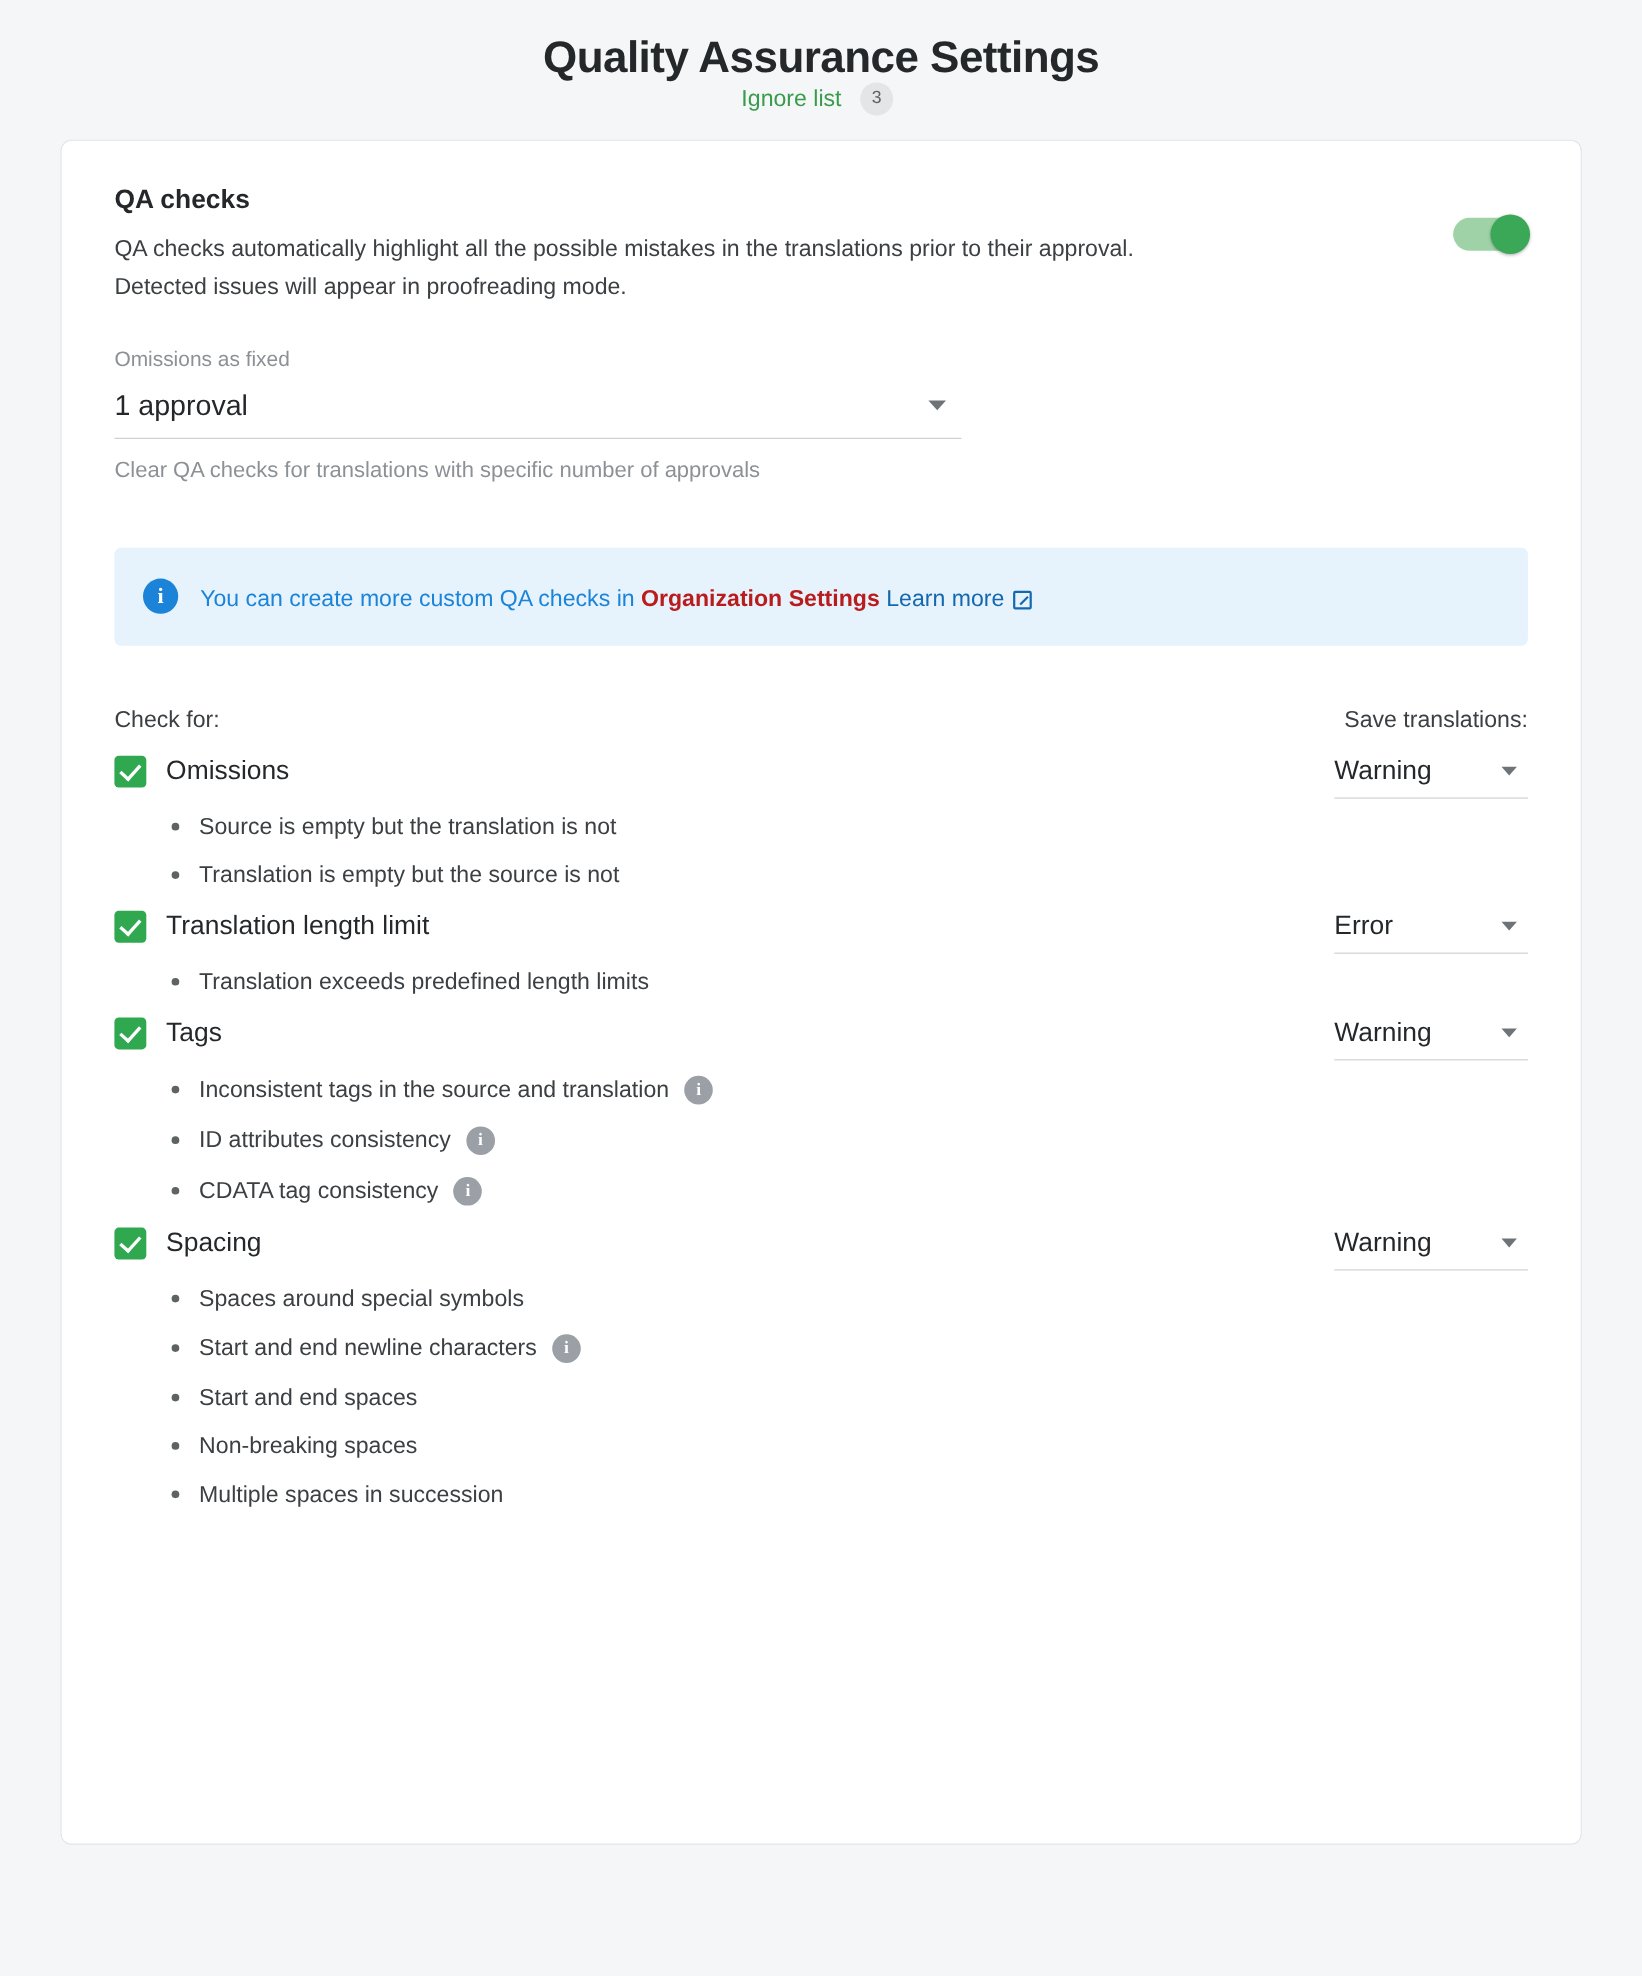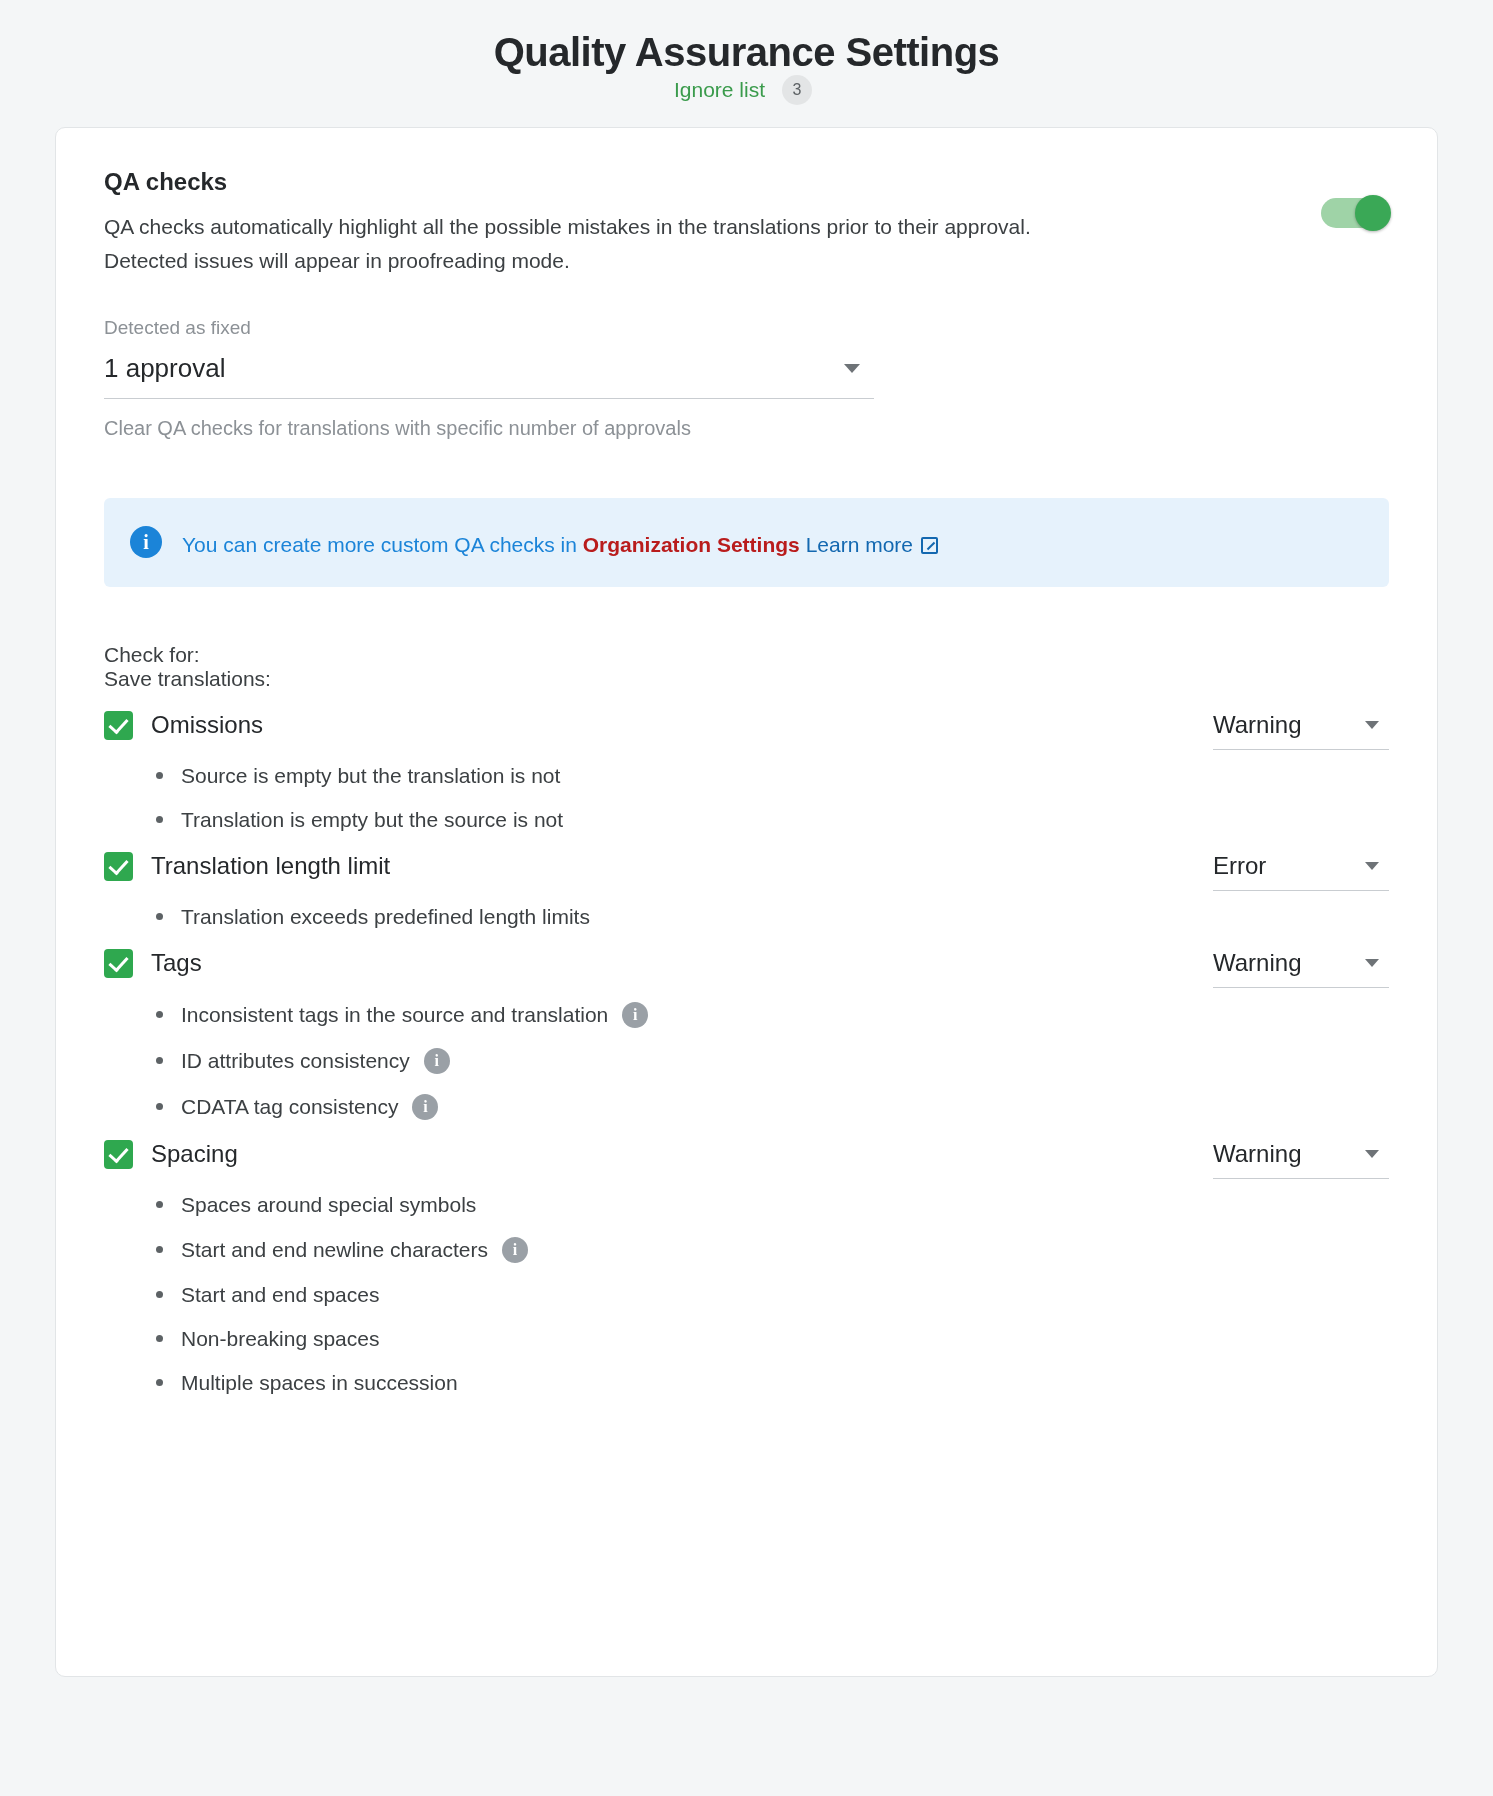--- a/index.html
+++ b/index.html
@@ -182,21 +182,20 @@
     background: #1368b0;
     transform: rotate(-45deg);
     top: 6px; left: 3px;
   }
   
   .checks-head {
     display: flex;
     justify-content: space-between;
     align-items: baseline;
     margin-top: 56px;
-    flex-direction: column;
   }
   .checks-head span { font-size: 21px; color: #3c4043; }
   .save-label { padding-right: 0; }
   .check-group { margin-top: 20px; }
   .check-group-row {
     display: flex;
     align-items: flex-start;
     justify-content: space-between;
   }
   .check-left { display: flex; align-items: center; gap: 18px; }
@@ -293,21 +292,21 @@
         <div>
           <div class="qa-title">QA checks</div>
           <div class="qa-desc">QA checks automatically highlight all the possible mistakes in the translations prior to their approval. Detected issues will appear in proofreading mode.</div>
         </div>
         <div class="toggle">
           <div class="knob"></div>
         </div>
       </div>
 
       <div class="field-block">
-        <div class="field-label">Detected as fixed</div>
+        <div class="field-label">Omissions as fixed</div>
         <div class="select-line">
           <span class="select-value">1 approval</span>
           <span class="caret"></span>
         </div>
         <div class="field-help">Clear QA checks for translations with specific number of approvals</div>
       </div>
 
       <div class="info-banner">
         <div class="info-circle">i</div>
         <div class="info-text">

